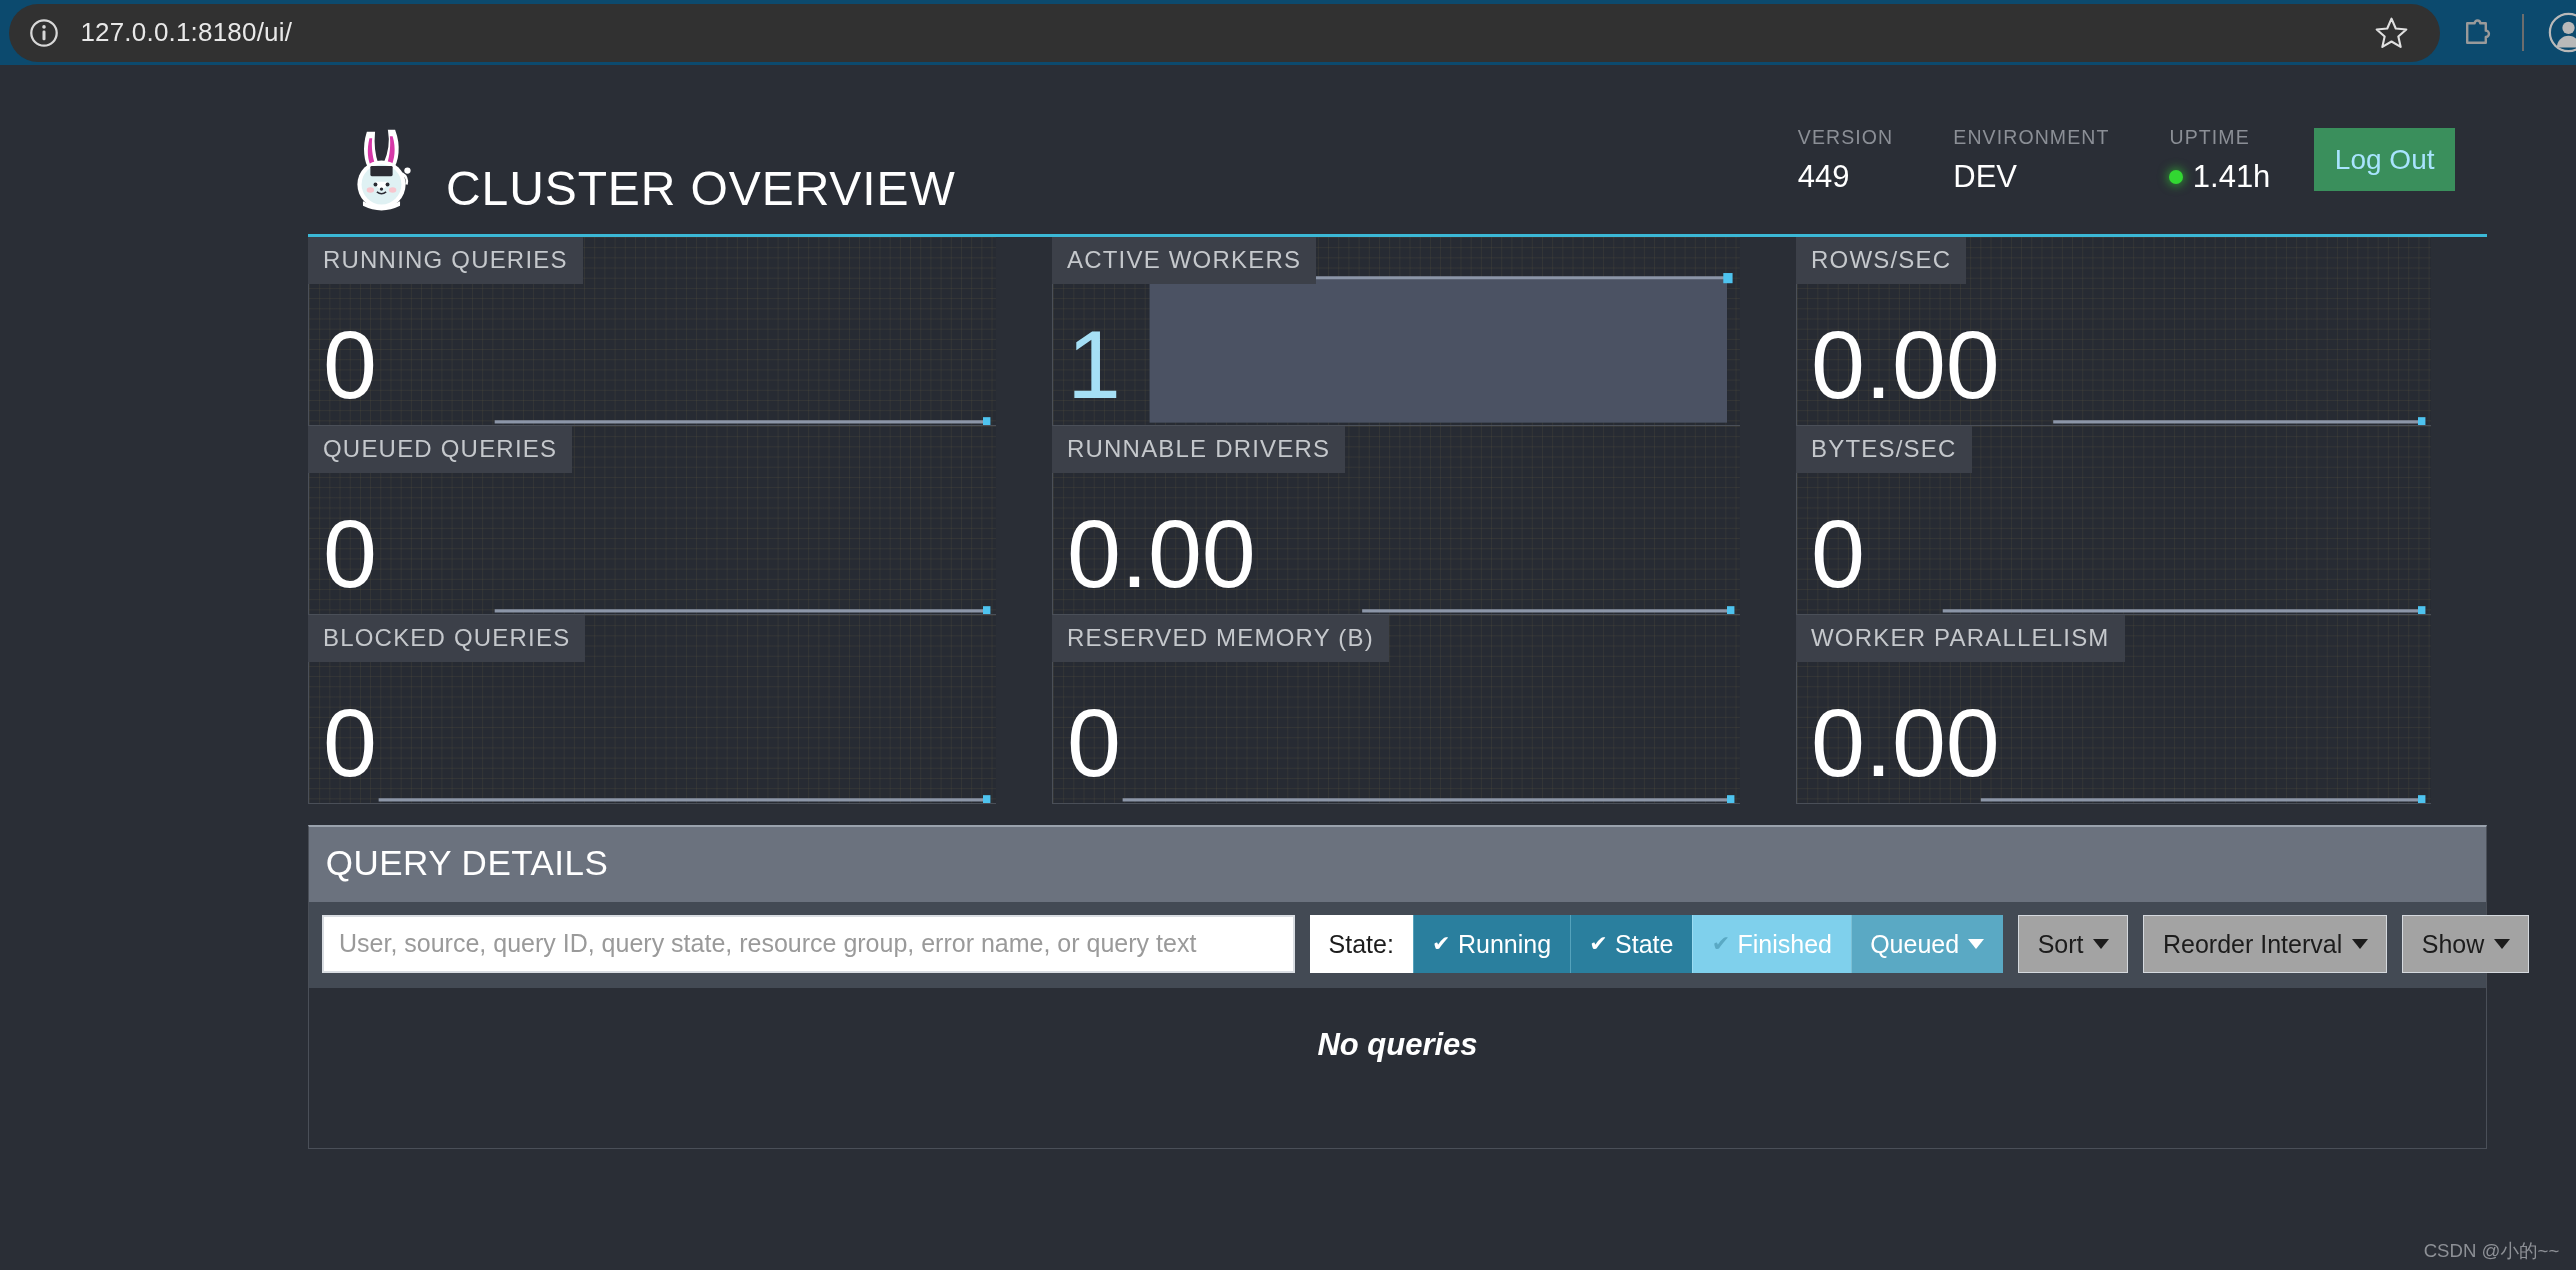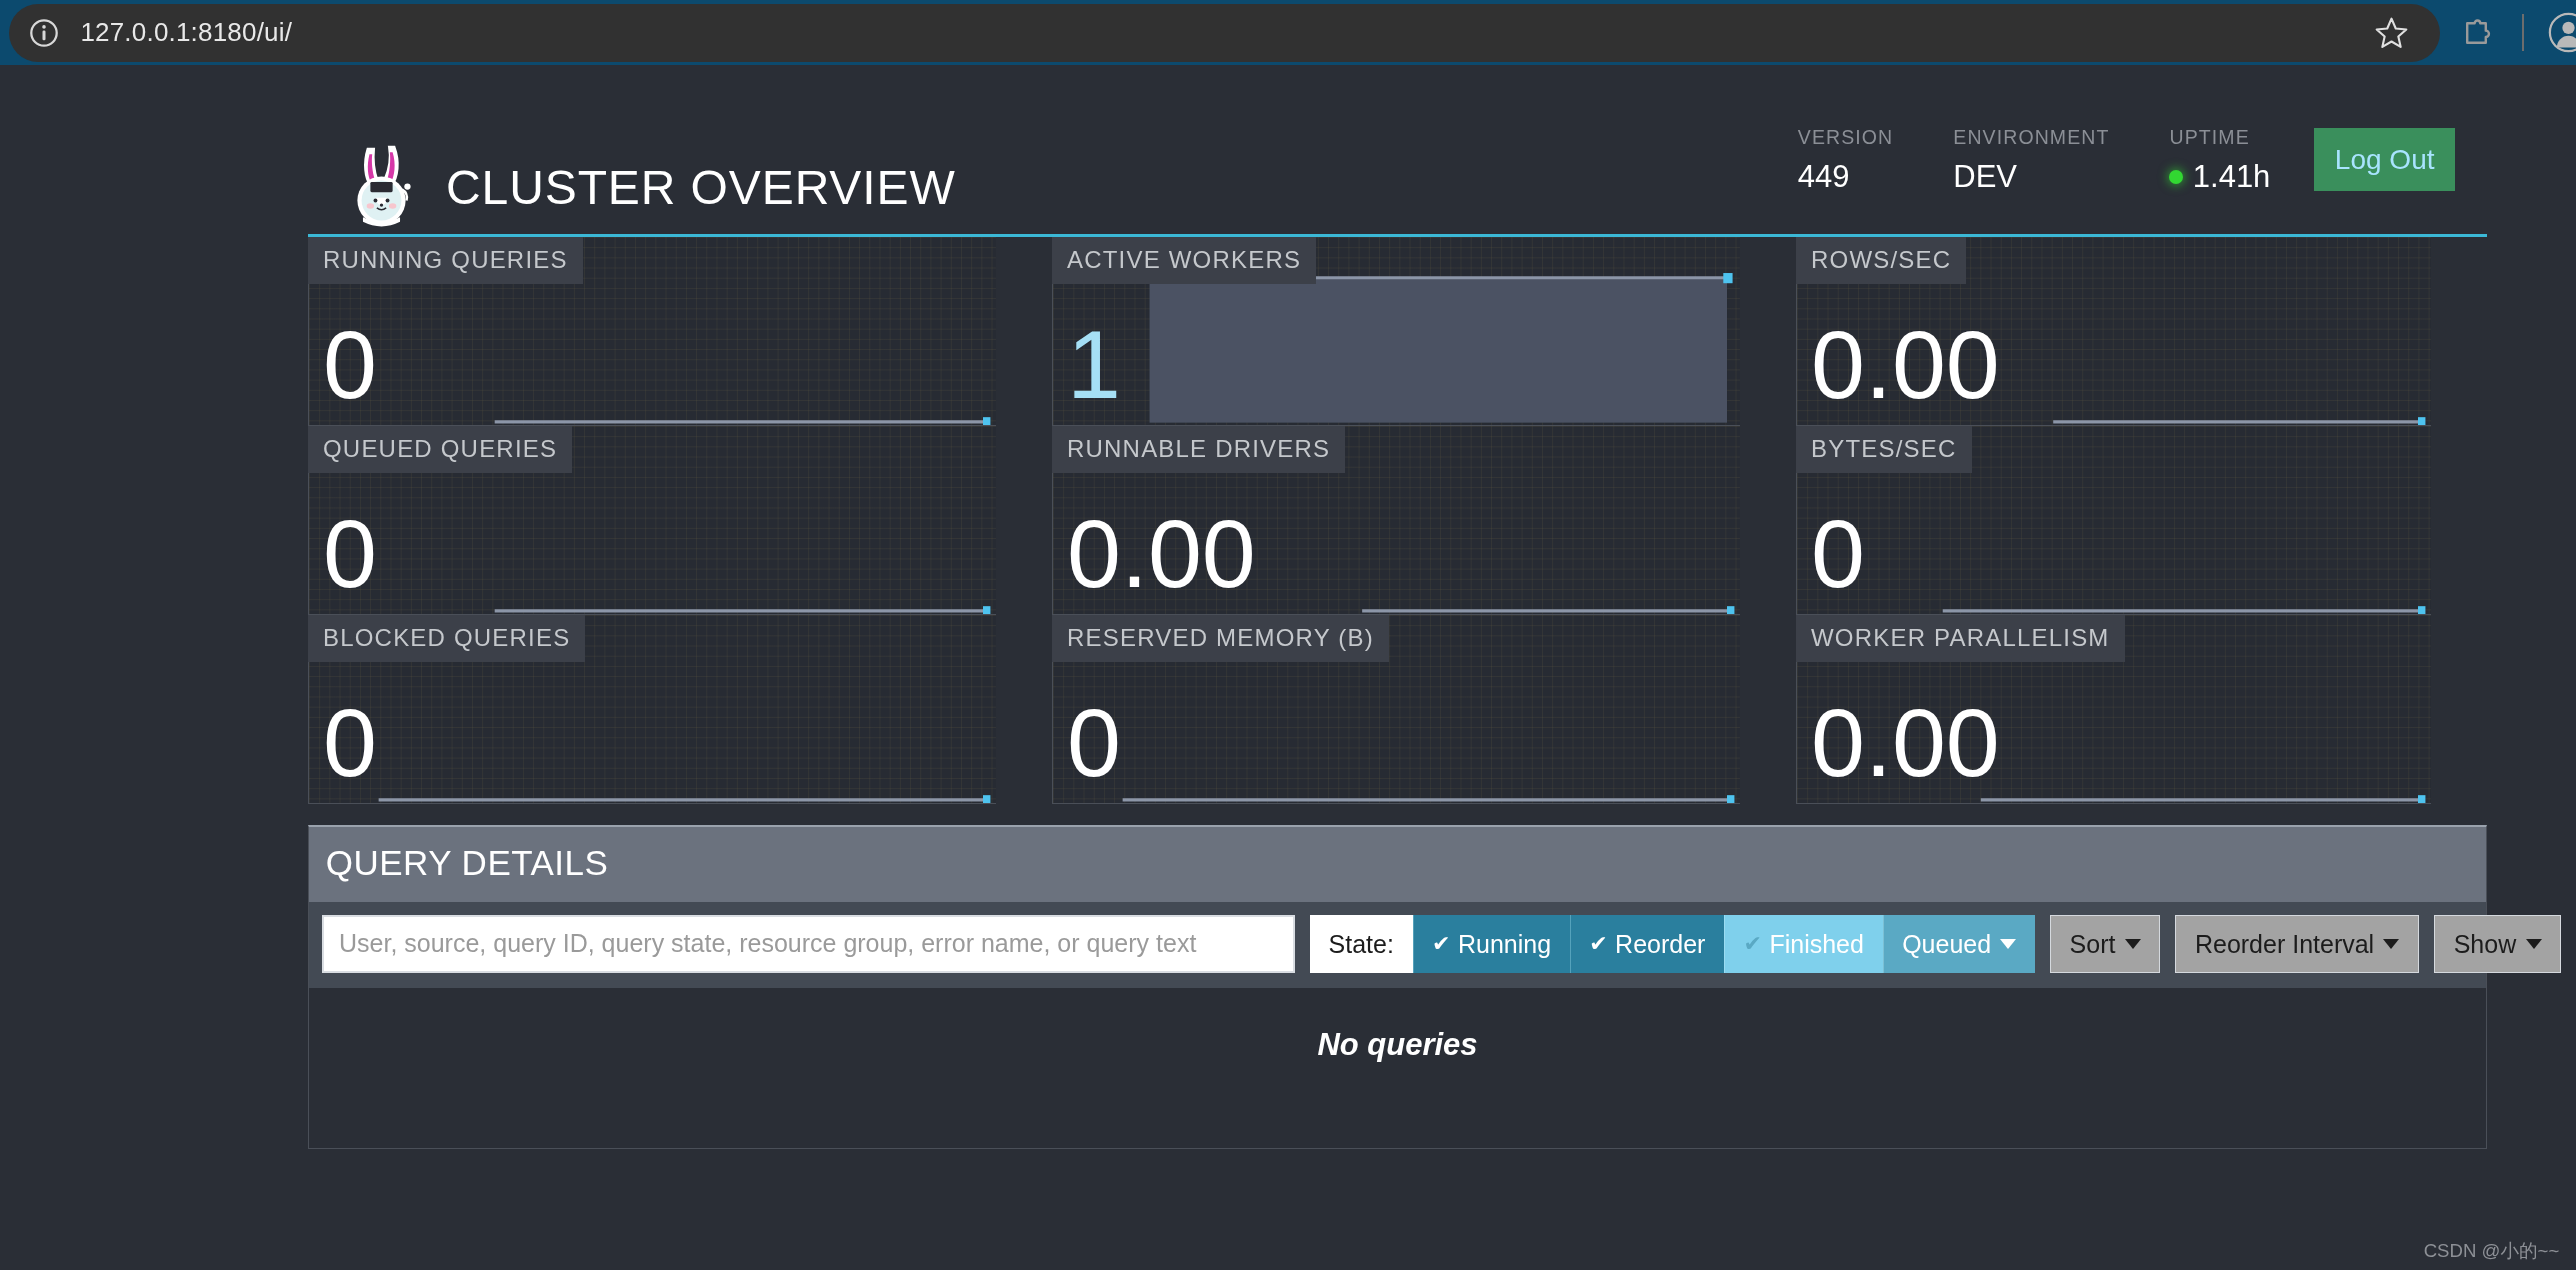--- a/index.html
+++ b/index.html
@@ -100,23 +100,23 @@
 
   
   .topbar {
     height: 172px;
     position: relative;
     border-bottom: 3.7px solid #3bb8d6;
   }
   .brand {
     position: absolute;
     left: 38px;
-    top: 78px;
-    display: flex;
-    align-items: center;
+    top: 62px;
+    display: flex;
+    align-items: flex-end;
   }
   .logo { width: 71px; height: 89px; flex: 0 0 71px; }
   .brand-title {
     margin-left: 29px;
     color: #ffffff;
     font-size: 48px;
     font-weight: 400;
     letter-spacing: 0.9px;
     white-space: nowrap;
   }
@@ -553,21 +553,21 @@
         <input class="search-input" type="text" placeholder="User, source, query ID, query state, resource group, error name, or query text" style="">
 
         <div class="btn-group">
           <span class="btn btn-state-label">State:</span>
           <button class="btn btn-running">
             <span class="check">✔</span>
             <span>Running</span>
           </button>
           <button class="btn btn-queued">
             <span class="check">✔</span>
-            <span>Reorder</span>
+            <span>State</span>
           </button>
           <button class="btn btn-finished">
             <span class="check">✔</span>
             <span>Finished</span>
           </button>
           <button class="btn btn-failed">
             <span>Queued</span>
             <span class="caret"></span>
           </button>
         </div>

